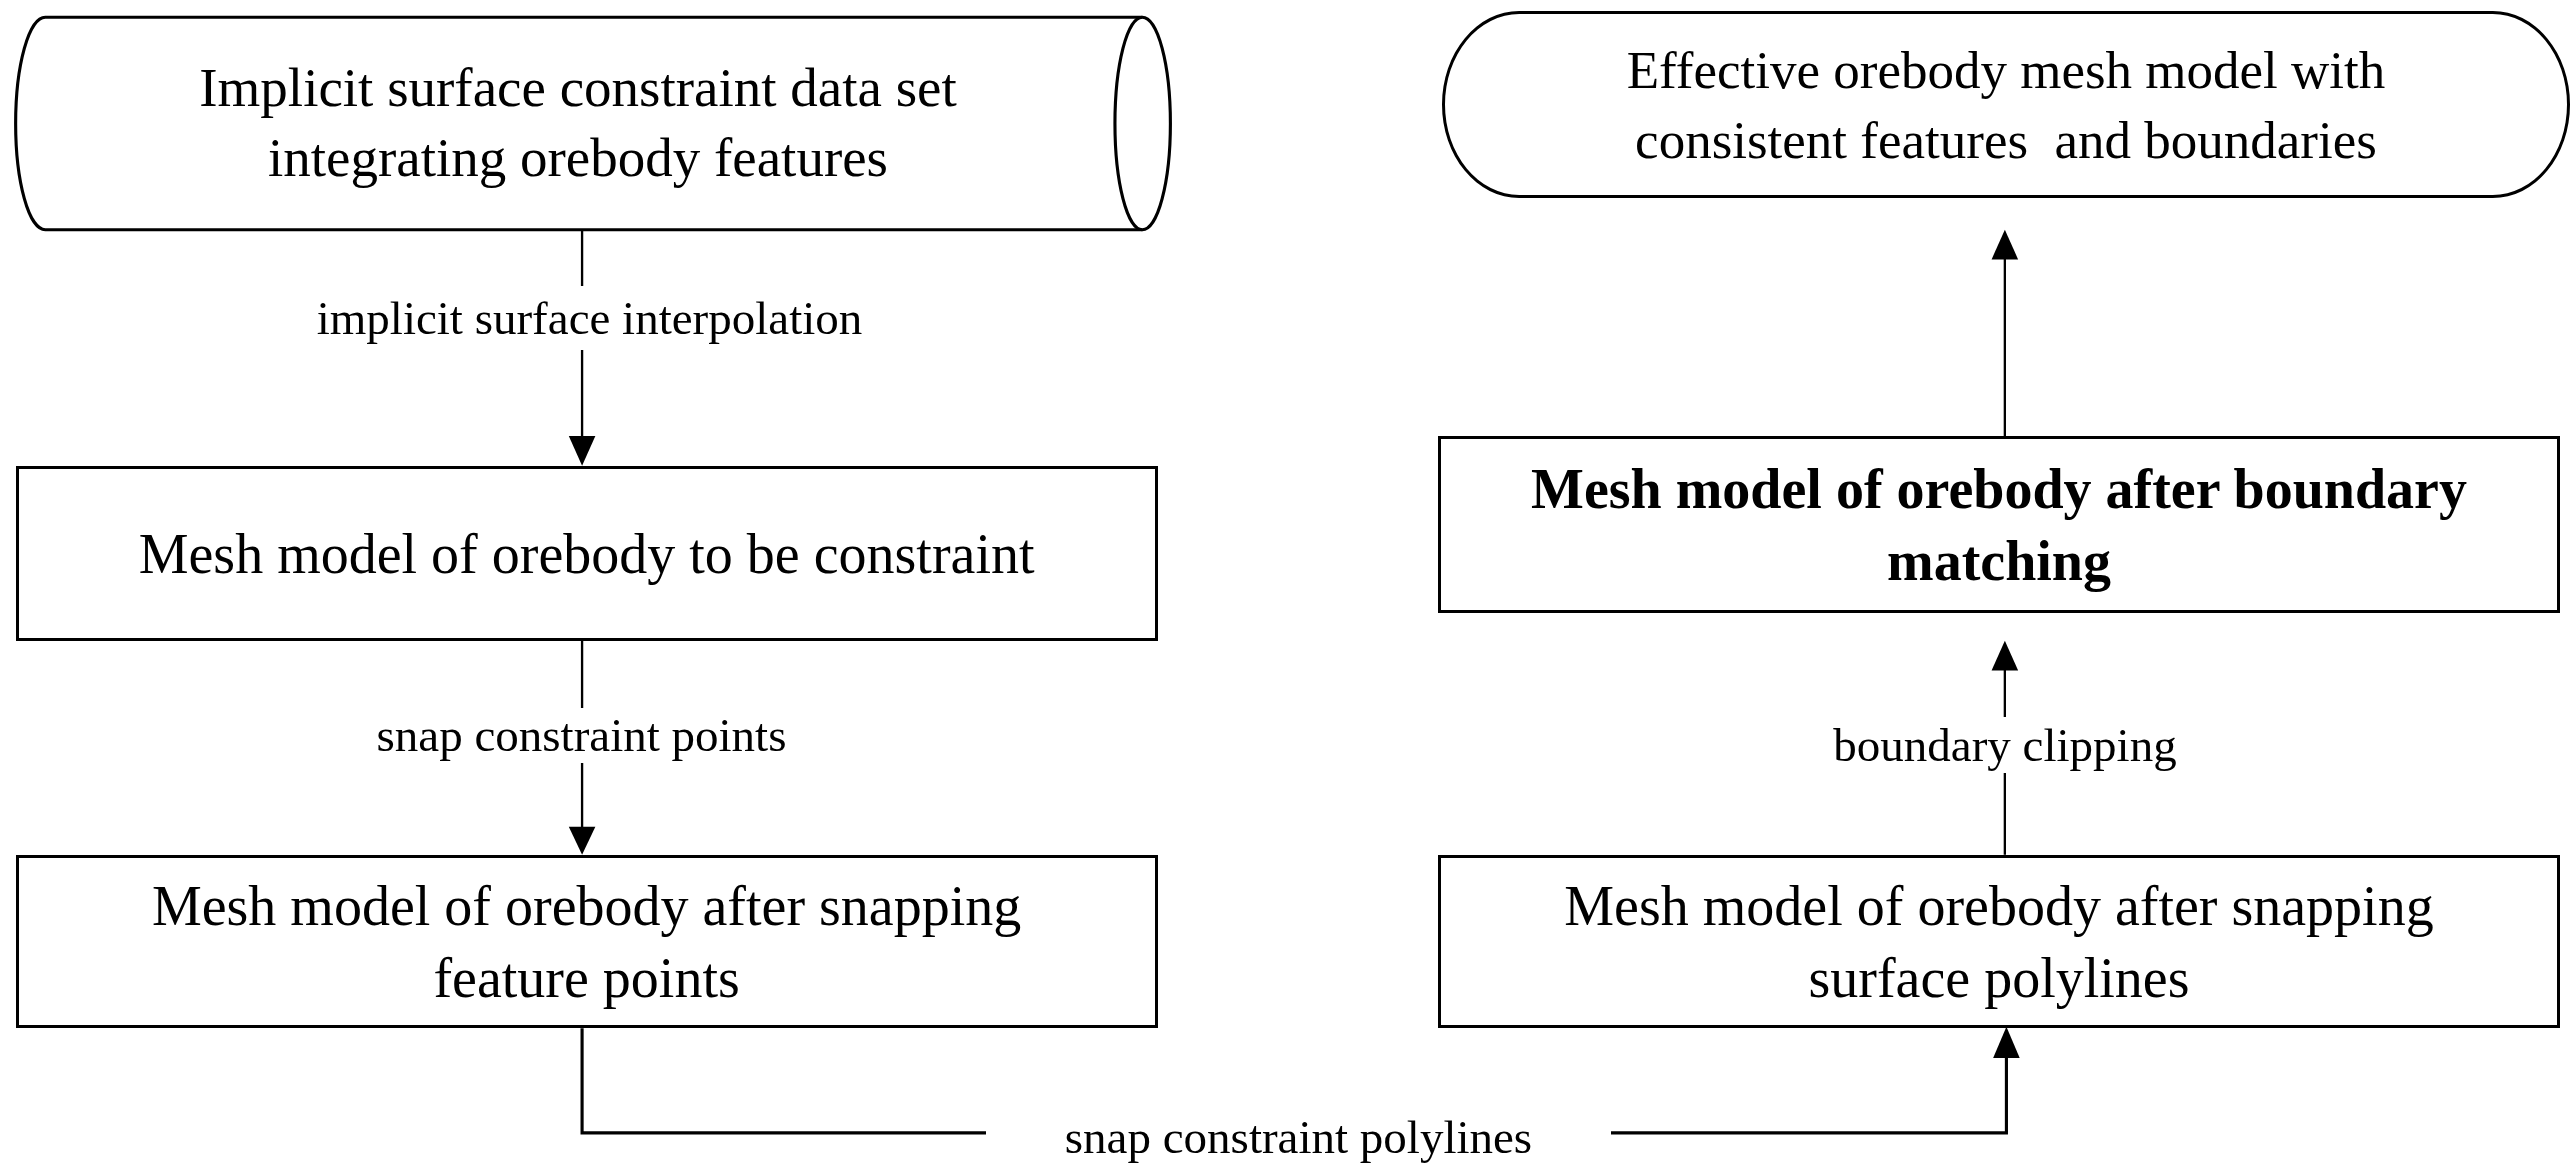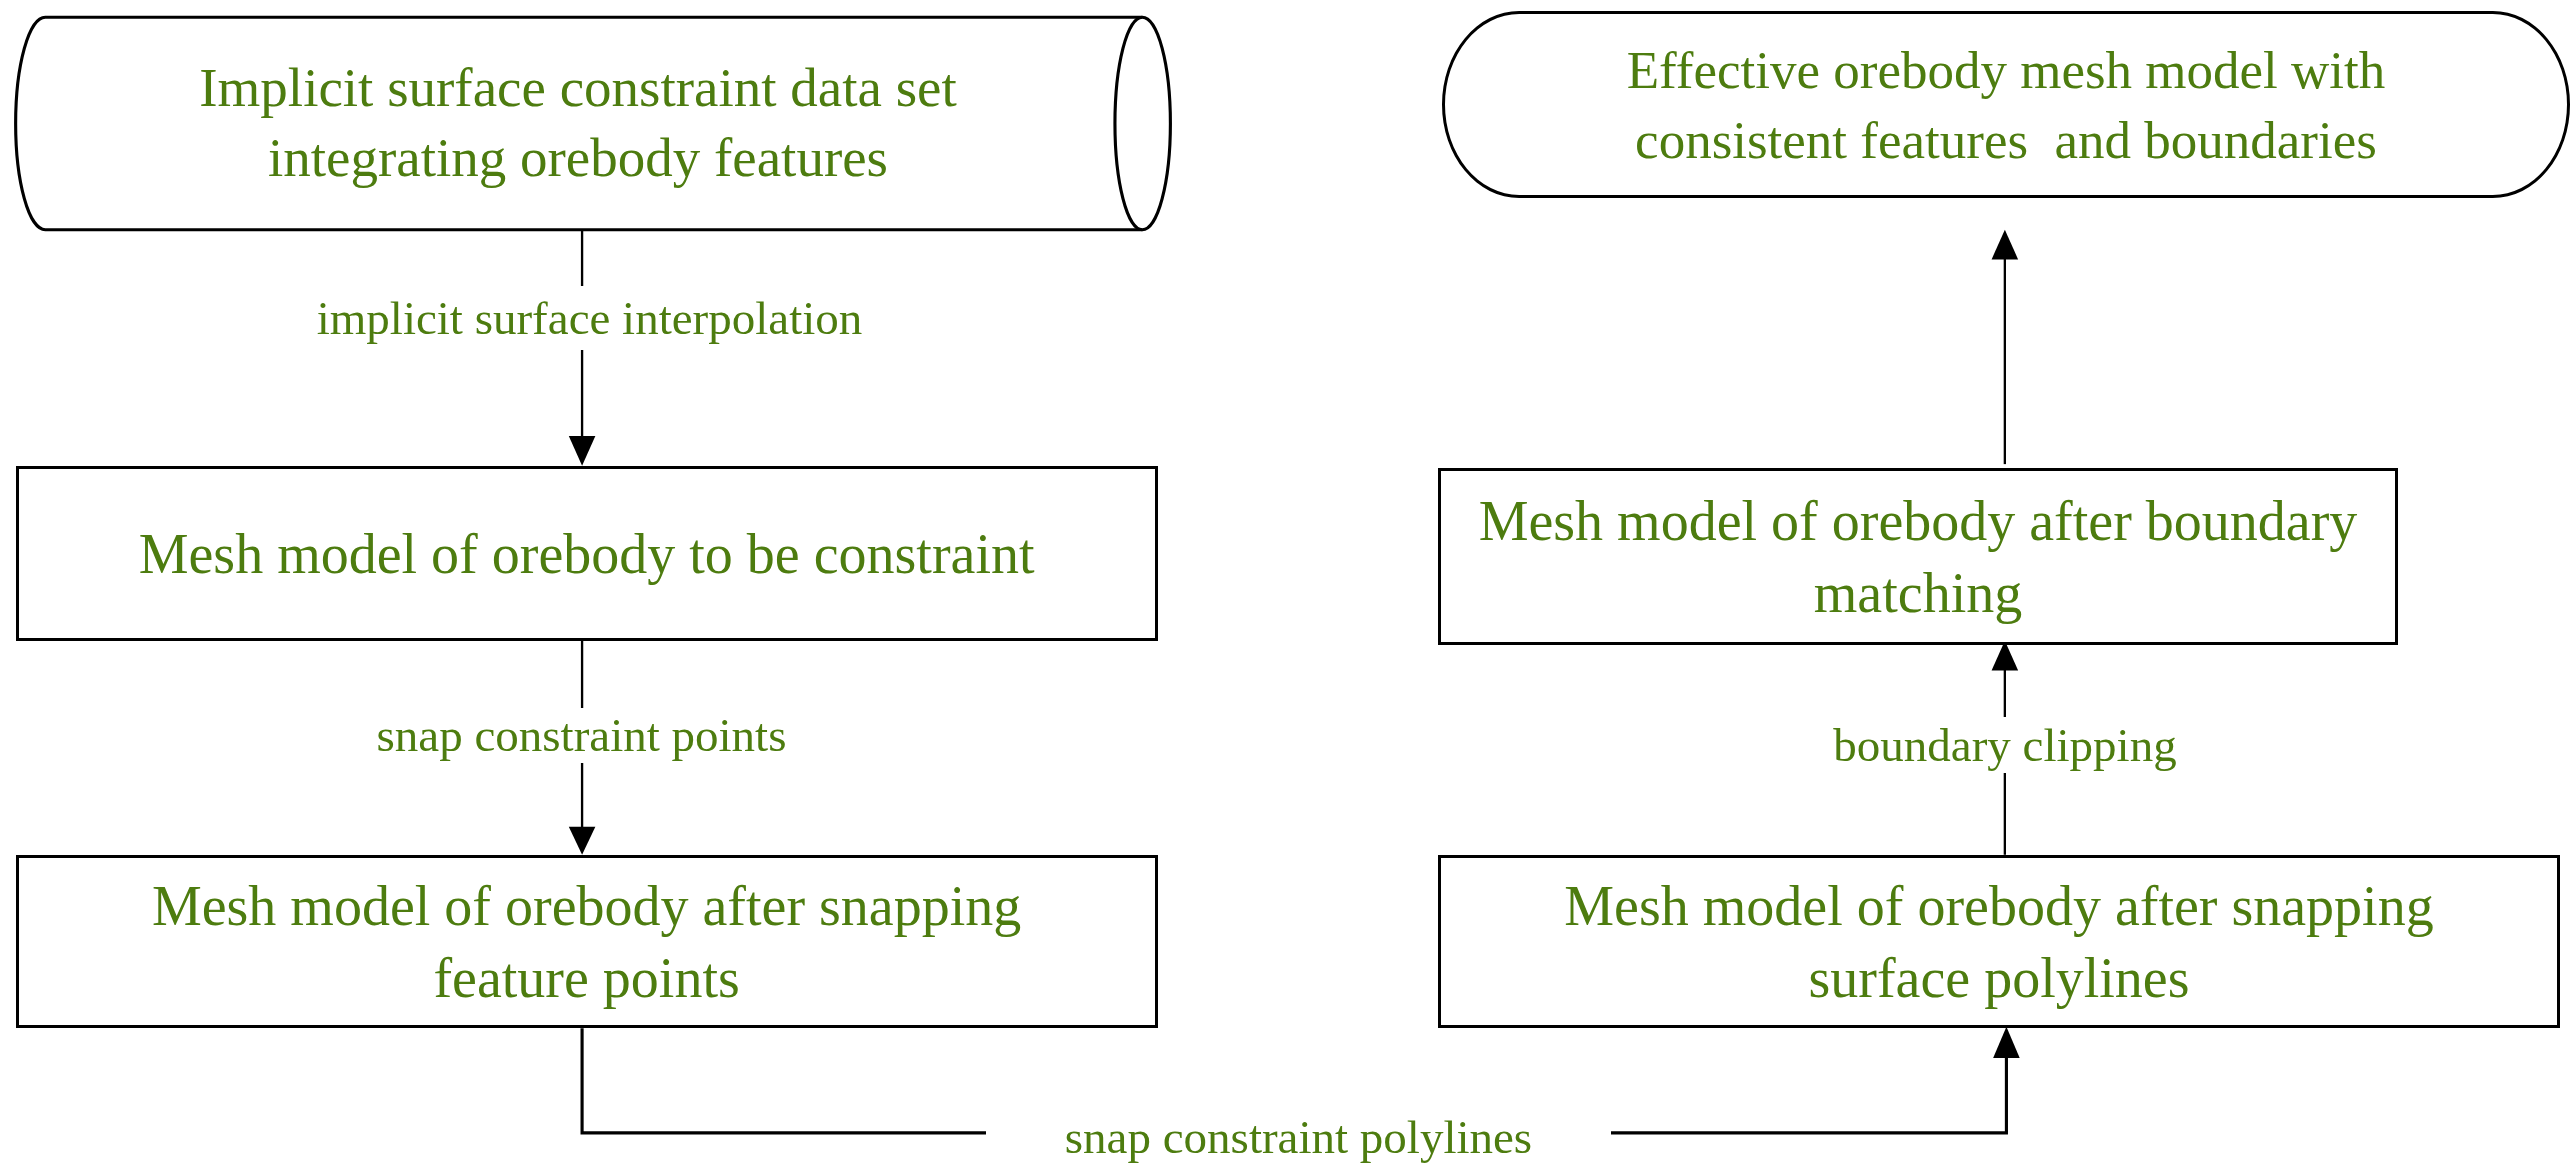--- a/index.html
+++ b/index.html
@@ -6,21 +6,21 @@
     margin: 0;
     padding: 0;
     background: #ffffff;
   }
   #canvas {
     position: relative;
     width: 2576px;
     height: 1172px;
     background: #ffffff;
     font-family: "Liberation Serif", "DejaVu Serif", serif;
-    color: #4d7c0f;
+    color: #000000;
     overflow: hidden;
   }
   #connector-layer {
     position: absolute;
     left: 0;
     top: 0;
     width: 2576px;
     height: 1172px;
   }
   .node {
@@ -61,21 +61,21 @@
   }
   #lbl-interp       { left: 148px;  top: 286px;  width: 883px; line-height: 64px; }
   #lbl-points       { left: 152px;  top: 708px;  width: 859px; line-height: 55px; }
   #lbl-polylines    { left: 986px; top: 1108px; width: 625px;  line-height: 58px; }
   #lbl-validity     { left: 1583px; top: 314px;  width: 844px; line-height: 56px; }
   #lbl-clipping     { left: 1583px; top: 717px;  width: 844px; line-height: 56px; }
 
   #node-input       { left: 31px;   top: 20.3px;   width: 1094px; height: 205px; }
   #node-process     { left: 15.6px;   top: 466px;  width: 1142px; height: 175px; }
   #node-points      { left: 15.6px;   top: 855px; width: 1142px; height: 173px; }
-  #node-matching    { left: 1438px; top: 468px;  width: 960px; height: 177px; }
+  #node-matching    { left: 1438px; top: 436px;  width: 1122px; height: 177px; font-weight: bold; }
   #node-polylines   { left: 1438px; top: 855px; width: 1122px; height: 173px; }
   #node-output      { left: 1442px; top: 11px;   width: 1128px; height: 187px; }
 </style>
 </head>
 <body>
 
 <div id="canvas">
 
   <svg id="connector-layer" viewBox="0 0 3297 1500" xmlns="http://www.w3.org/2000/svg">
 

